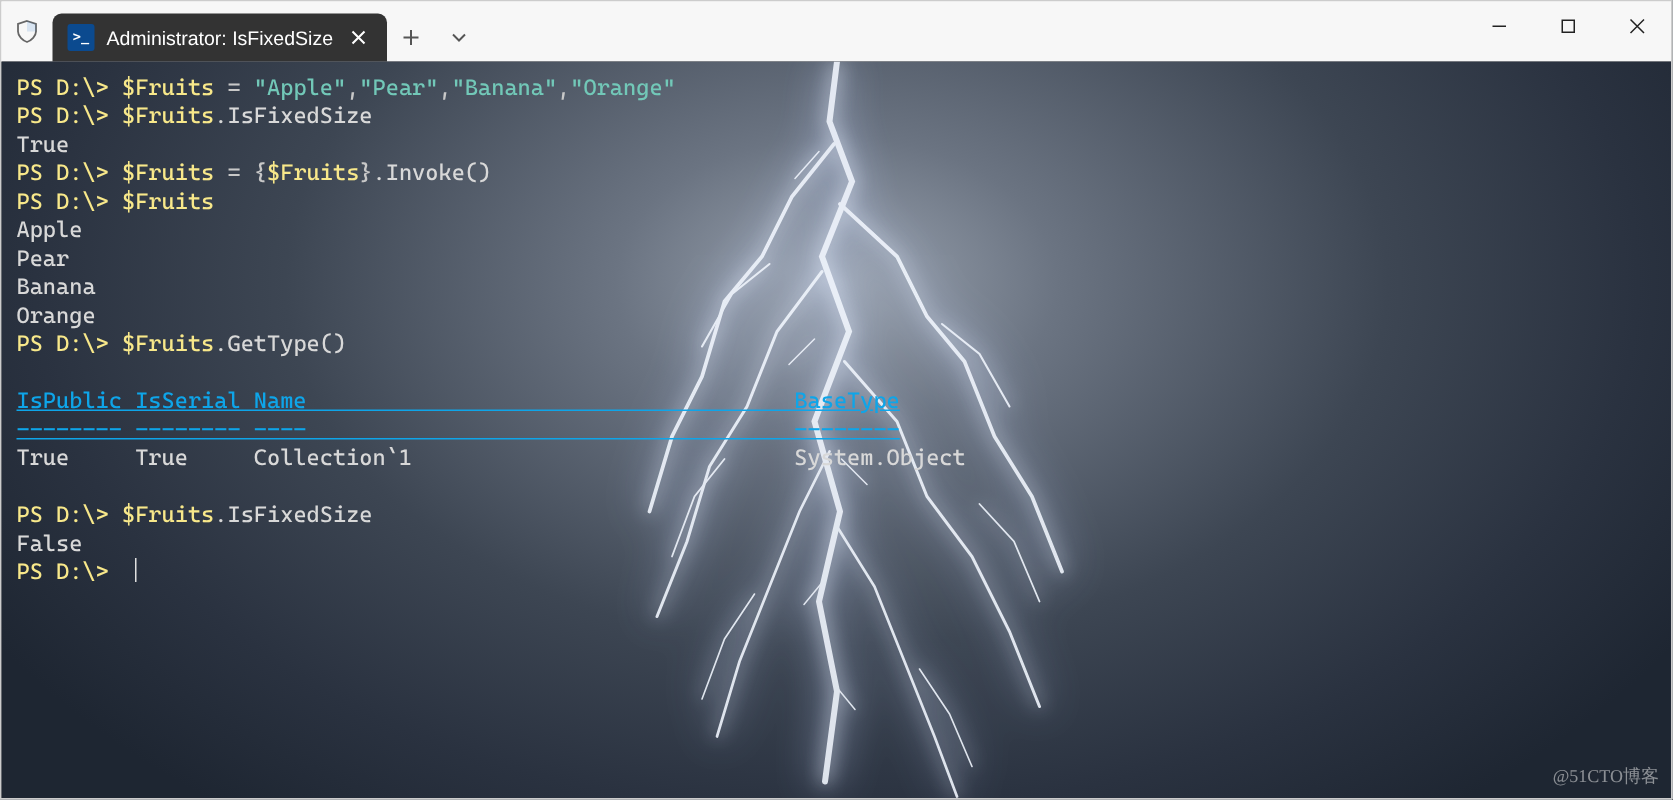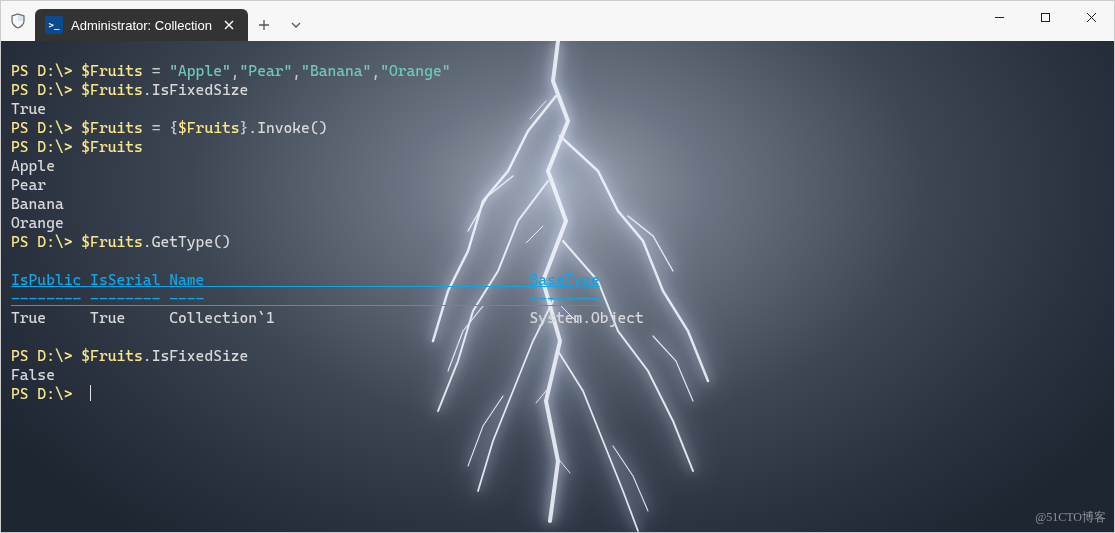--- a/index.html
+++ b/index.html
@@ -9,42 +9,42 @@
   .shield { width: 34px; height: 40px; display: flex; align-items: center; justify-content: center; }
   .tab { height: 32px; background: #333333; color: #ffffff; display: flex; align-items: center; padding: 0 10px 0 10px; border-radius: 6px 6px 0 0; gap: 8px; font-size: 13px; margin-bottom: 0; }
   .tab .ps-icon { width: 18px; height: 18px; background: #0b4a8f; border-radius: 2px; display: flex; align-items: center; justify-content: center; color: #fff; font-size: 9px; font-weight: bold; font-family: Consolas, monospace; }
   .tab-close { width: 18px; height: 18px; display: flex; align-items: center; justify-content: center; color: #fff; border-radius: 3px; }
   .newtab, .tabdrop { width: 32px; height: 32px; display: flex; align-items: center; justify-content: center; color: #555; font-size: 13px; }
   .winbtns { position: absolute; right: 0; top: 0; height: 40px; display: flex; }
   .winbtn { width: 46px; height: 32px; display: flex; align-items: center; justify-content: center; color: #222; }
   .terminal { flex: 1; position: relative; background: #1a1e26; overflow: hidden; }
   .bg-lightning { position: absolute; inset: 0; background: radial-gradient(ellipse 60% 90% at 50% 30%, #9aa3b0 0%, #6b7482 22%, #3d4653 55%, #2a3240 80%, #1e2632 100%); }
   .bolt { position: absolute; top: 0; left: 50%; transform: translateX(-50%); opacity: 0.9; filter: drop-shadow(0 0 6px #e8f0ff) drop-shadow(0 0 14px #c8d8ff); }
-  .term-text { position: absolute; inset: 0; padding: 21px 10px; font-family: Consolas, "Cascadia Mono", monospace; font-size: 15px; line-height: 19px; color: #d8d8d8; white-space: pre; }
+  .term-text { position: absolute; inset: 0; padding: 8px 10px; font-family: Consolas, "Cascadia Mono", monospace; font-size: 15px; line-height: 19px; color: #d8d8d8; white-space: pre; }
   .y { color: #f8e88a; }  
   .g { color: #c8c8c8; }  
   .c { color: #72c8b8; }  
   .hd { color: #0ea5e9; text-decoration: underline; } 
   .cursor { display: inline-block; width: 1px; height: 16px; background: #e0e0e0; vertical-align: -2px; }
   .watermark { position: absolute; right: 8px; bottom: 6px; font-size: 12px; color: rgba(230,230,230,0.55); font-family: Liberation Serif, serif; }
 </style>
 </head>
 <body>
 
 <div class="window">
   <div class="titlebar">
     <div class="shield">
       <svg width="16" height="16" viewBox="0 0 16 16">
         <path d="M8 1 L14 3 V8 C14 11 11 14 8 15 C5 14 2 11 2 8 V3 Z" fill="none" stroke="#666" stroke-width="1.2"></path>
         <path d="M8 1 L14 3 V8 L8 8 Z" fill="#2b7cd3" opacity="0.15"></path>
       </svg>
     </div>
     <div class="tab">
       <span class="ps-icon">&gt;_</span>
-      <span>Administrator: Collection</span>
+      <span>Administrator: IsFixedSize</span>
       <span class="tab-close">
         <svg width="10" height="10" viewBox="0 0 10 10">
             <path d="M1 1 L9 9 M9 1 L1 9" stroke="#fff" stroke-width="1.4"></path>
           </svg>
       </span>
     </div>
     <div class="newtab">
       <svg width="12" height="12" viewBox="0 0 12 12">
           <path d="M6 1 V11 M1 6 H11" stroke="#555" stroke-width="1.3"></path>
         </svg>

